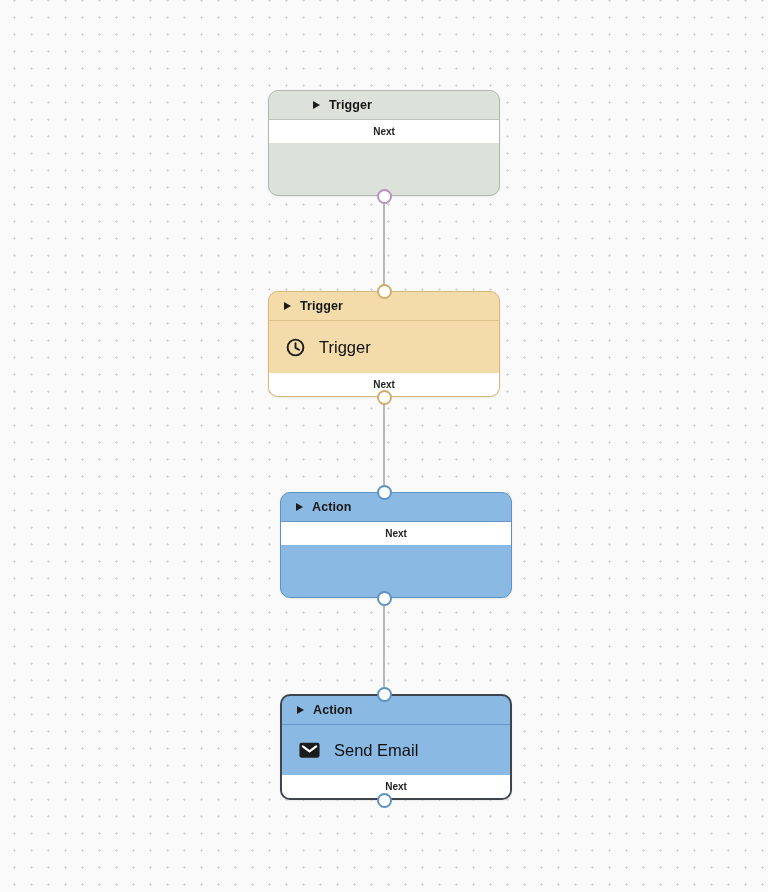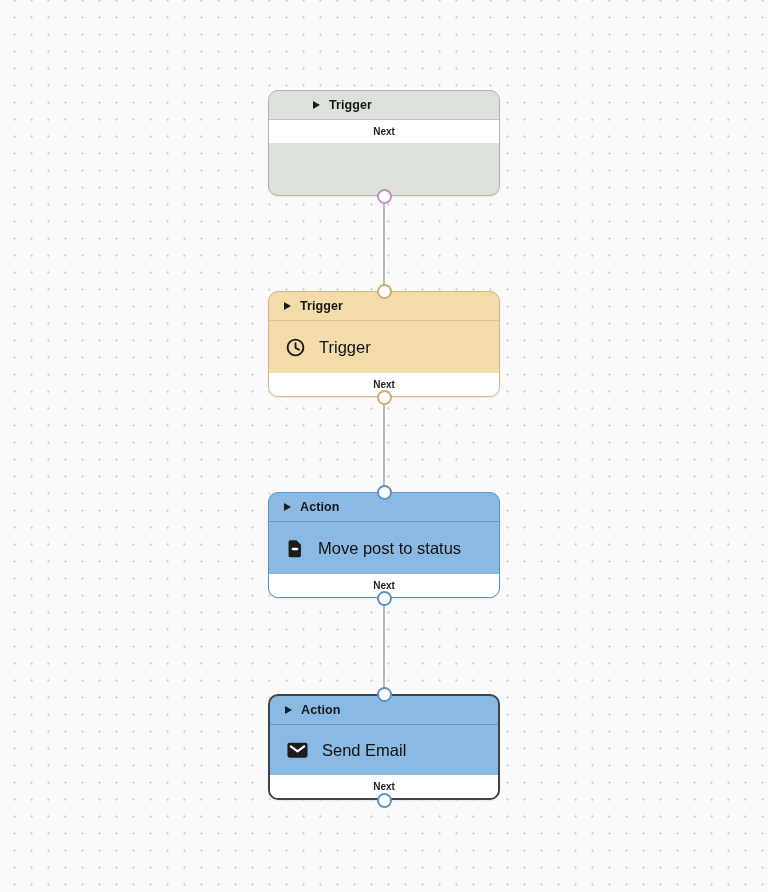--- a/index.html
+++ b/index.html
@@ -27,21 +27,21 @@
     border-radius: 10px;
     border: 1.5px solid #b4b4b4;
     background: #fff;
     overflow: hidden;
     box-shadow: 0 1px 2px rgba(0,0,0,0.07);
     display: flex;
     flex-direction: column;
   }
   .node--trigger  { background: var(--trigger-bg);  border-color: var(--trigger-border); }
   .node--advanced { background: var(--advanced-bg); border-color: var(--advanced-border); }
-  .node--action   { background: var(--action-bg);   border-color: var(--action-border); }
+  .node--action   { background: var(--action-bg);   border-color: var(--action-border); margin-left: 12px; }
   .node--selected { border: 2px solid var(--selected-border); }
 
   .node--pos-1 { top: 90px; }
   .node--pos-2 { top: 291px; }
   .node--pos-3 { top: 492px; }
   .node--pos-4 { top: 694px; }
 
   .node__header {
     height: 29px;
     flex: 0 0 29px;
@@ -165,29 +165,20 @@
     <div class="node__footer">
       <span class="node__footer-label">Next</span>
     </div>
   </div>
 
   <div class="node node--action node--pos-3">
     <div class="node__header">
       <span class="tri-icon"></span>
       <span class="node__header-label">Action</span>
     </div>
-    <div class="node__body">
-      <span>
-        <svg width="20" height="20" viewBox="0 0 24 24">
-          <path d="M6.3 2.6h7.4l5.4 5.6v13a2 2 0 0 1-2 2H6.3a2 2 0 0 1-2-2V4.6a2 2 0 0 1 2-2z" fill="#1c1c1c"></path>
-          <rect x="8" y="11.6" width="8" height="3" rx="1.3" fill="#fff"></rect>
-        </svg>
-      </span>
-      <span class="node__title">Move post to status</span>
-    </div>
     <div class="node__footer">
       <span class="node__footer-label">Next</span>
     </div>
   </div>
 
   <div class="node node--action node--selected node--pos-4">
     <div class="node__header">
       <span class="tri-icon"></span>
       <span class="node__header-label">Action</span>
     </div>

